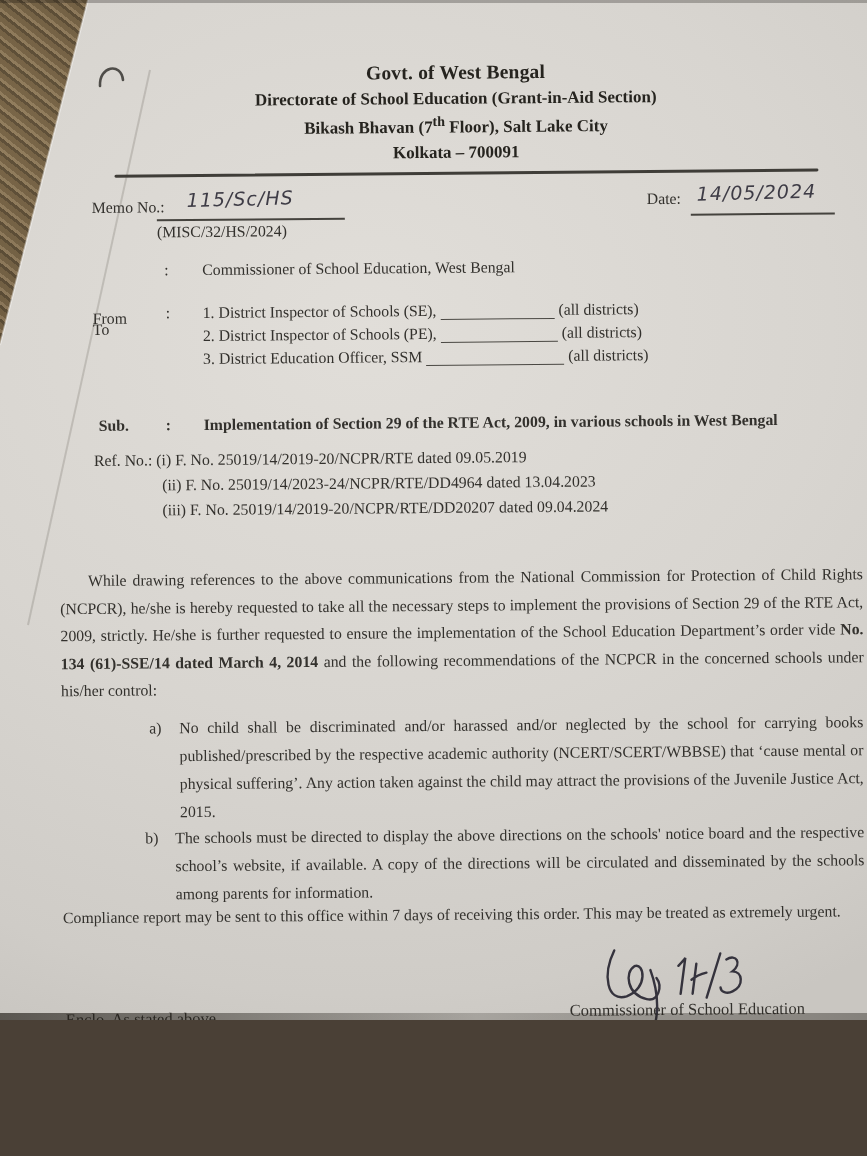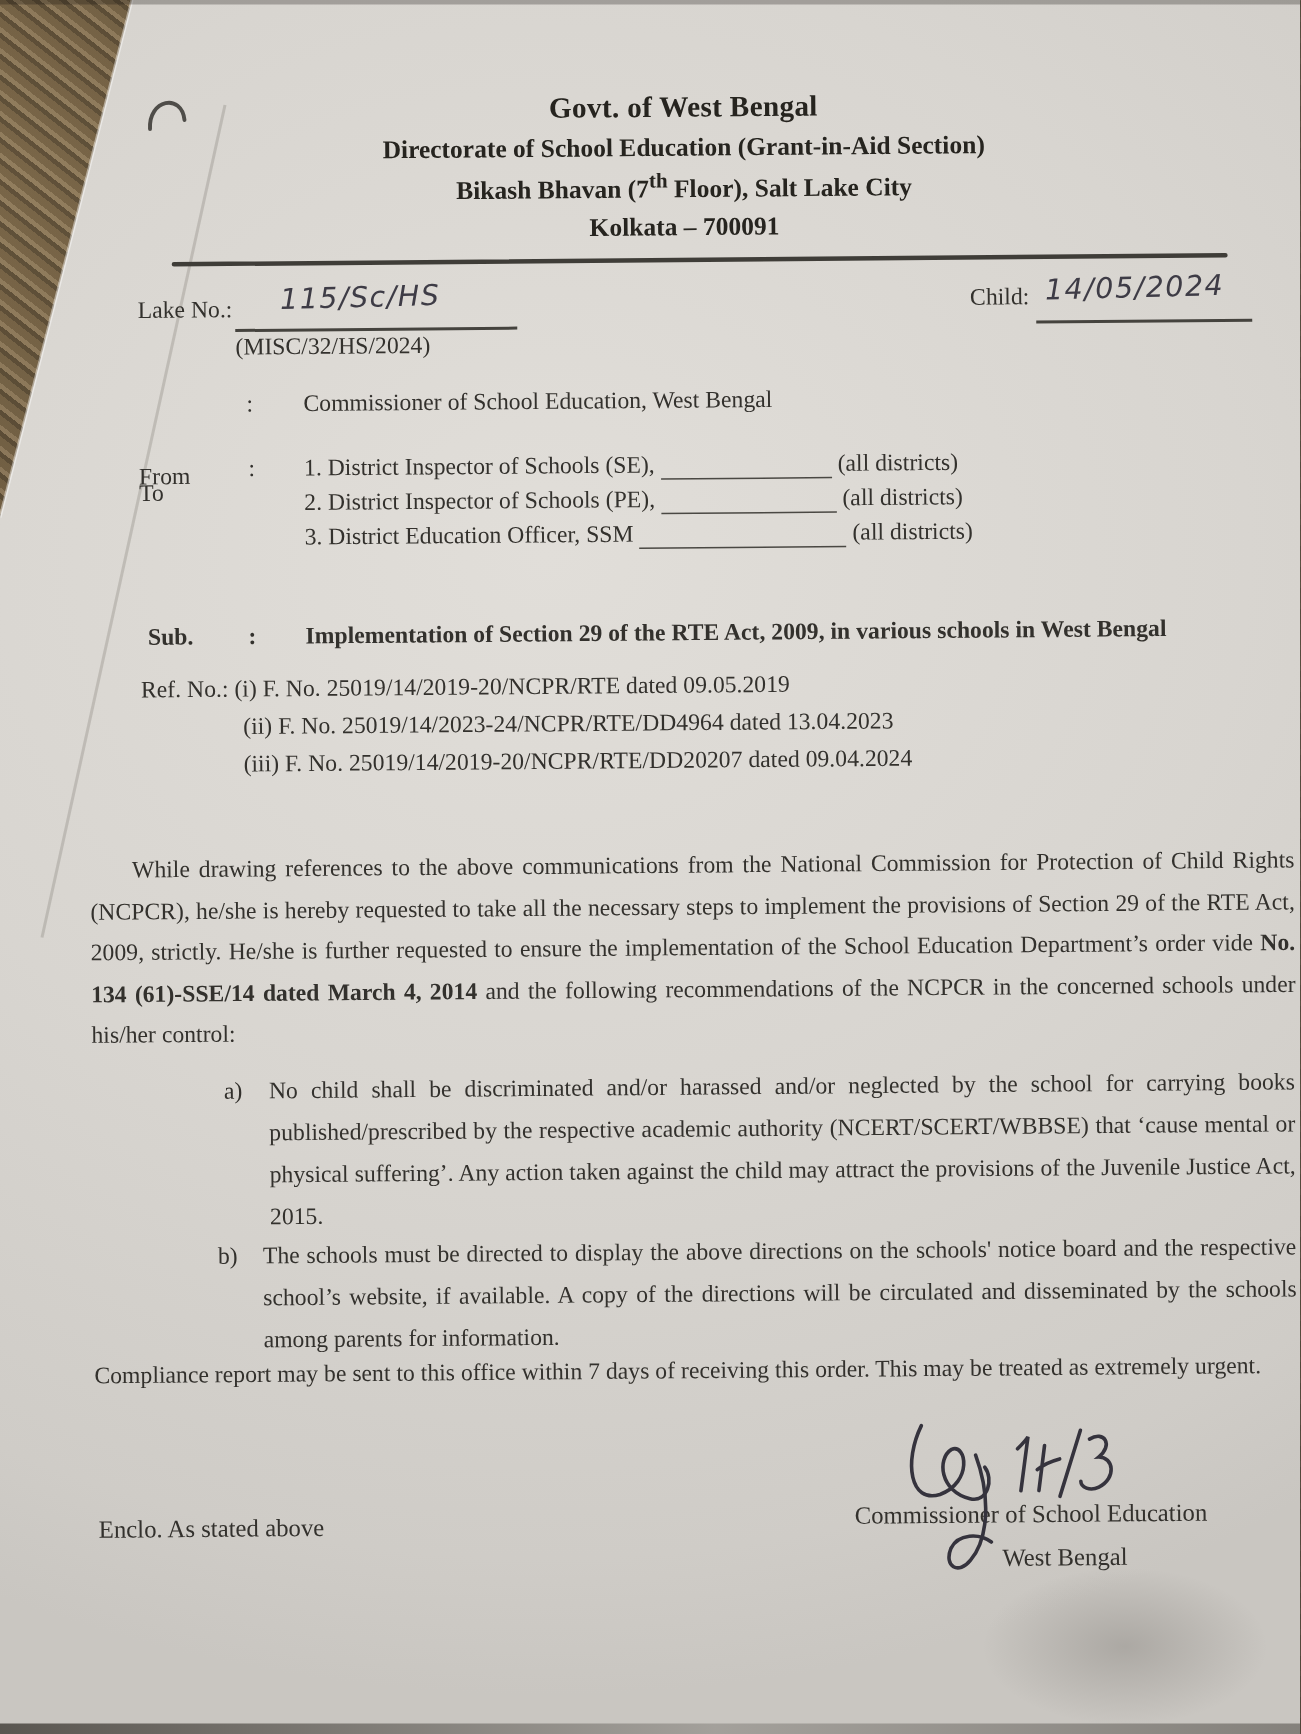--- a/index.html
+++ b/index.html
@@ -1,17 +1,17 @@
 <!DOCTYPE html>
 <html><head>
 <meta charset="utf-8">
 <style>
   html,body{margin:0;padding:0;background:#4a4036;}
   .scene{
-    position:relative;width:867px;height:1156px;overflow:hidden;
+    position:relative;width:867px;height:1020px;overflow:hidden;
     background:
       repeating-linear-gradient(38deg, rgba(0,0,0,.30) 0 3px, rgba(255,255,255,.07) 3px 6px, rgba(0,0,0,.12) 6px 11px),
       radial-gradient(circle at 18px 120px, #8a7452 0%, #6f5c41 45%, #55452f 100%);
     font-family:"Liberation Serif","DejaVu Serif",serif;
   }
   .paper{
     position:absolute;inset:0;
     clip-path:polygon(88px 0, 100% 0, 100% 100%, 0 100%, 0 345px);
     background:
       radial-gradient(ellipse 900px 760px at 42% 32%, #e1ded9 0%, #d8d5d0 52%, #cfccc7 88%, #c9c6c1 100%);
@@ -65,26 +65,26 @@
 
     <div class="abs hdr">
       <div class="l1">Govt. of West Bengal</div>
       <div class="l2">Directorate of School Education (Grant-in-Aid Section)</div>
       <div class="l3"><span>Bikash Bhavan (7</span><sup>th</sup><span> Floor), Salt Lake City</span></div>
       <div class="l4">Kolkata – 700091</div>
     </div>
 
     <div class="abs rule"></div>
 
-    <div class="abs" style="left:95px;top:196px;">Lake No.:</div>
+    <div class="abs" style="left:95px;top:196px;">Memo No.:</div>
     <div class="abs" style="left:178px;top:186px;font-size:19px;margin-left:12px;"><span class="hand">115/Sc/HS</span></div>
     <div class="abs uline" style="left:160px;top:217px;width:188px;"></div>
     <div class="abs" style="left:160px;top:221px;">(MISC/32/HS/2024)</div>
 
-    <div class="abs" style="left:650px;top:192px;">Child:</div>
+    <div class="abs" style="left:650px;top:192px;">Date:</div>
     <div class="abs" style="left:700px;top:184px;font-size:19px;"><span class="hand">14/05/2024</span></div>
     <div class="abs uline" style="left:694px;top:216px;width:144px;"></div>
 
     <div class="abs" style="left:95px;top:259px;margin-top:48px;">From</div>
     <div class="abs" style="left:167px;top:259px;">:</div>
     <div class="abs" style="left:205px;top:259px;">Commissioner of School Education, West Bengal</div>
 
     <div class="abs" style="left:95px;top:302px;margin-top:16px;">To</div>
     <div class="abs" style="left:168px;top:302px;">:</div>
 

